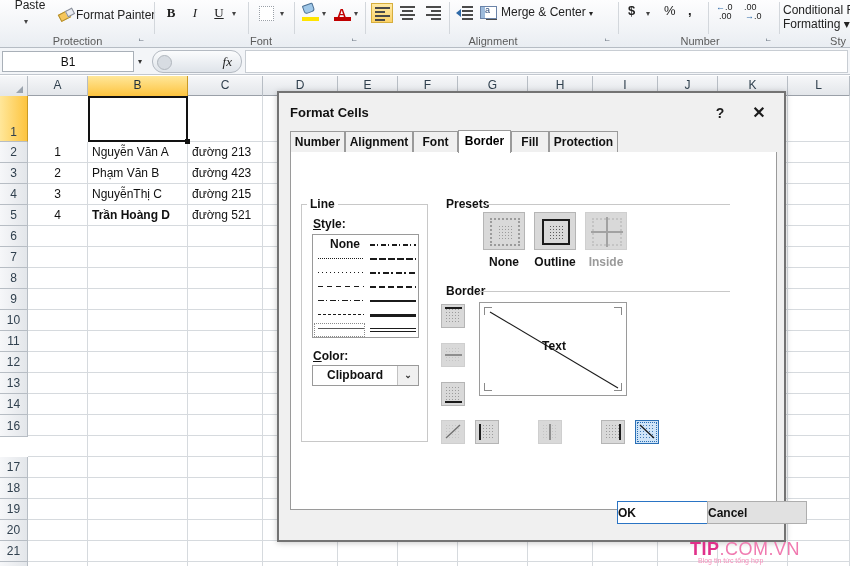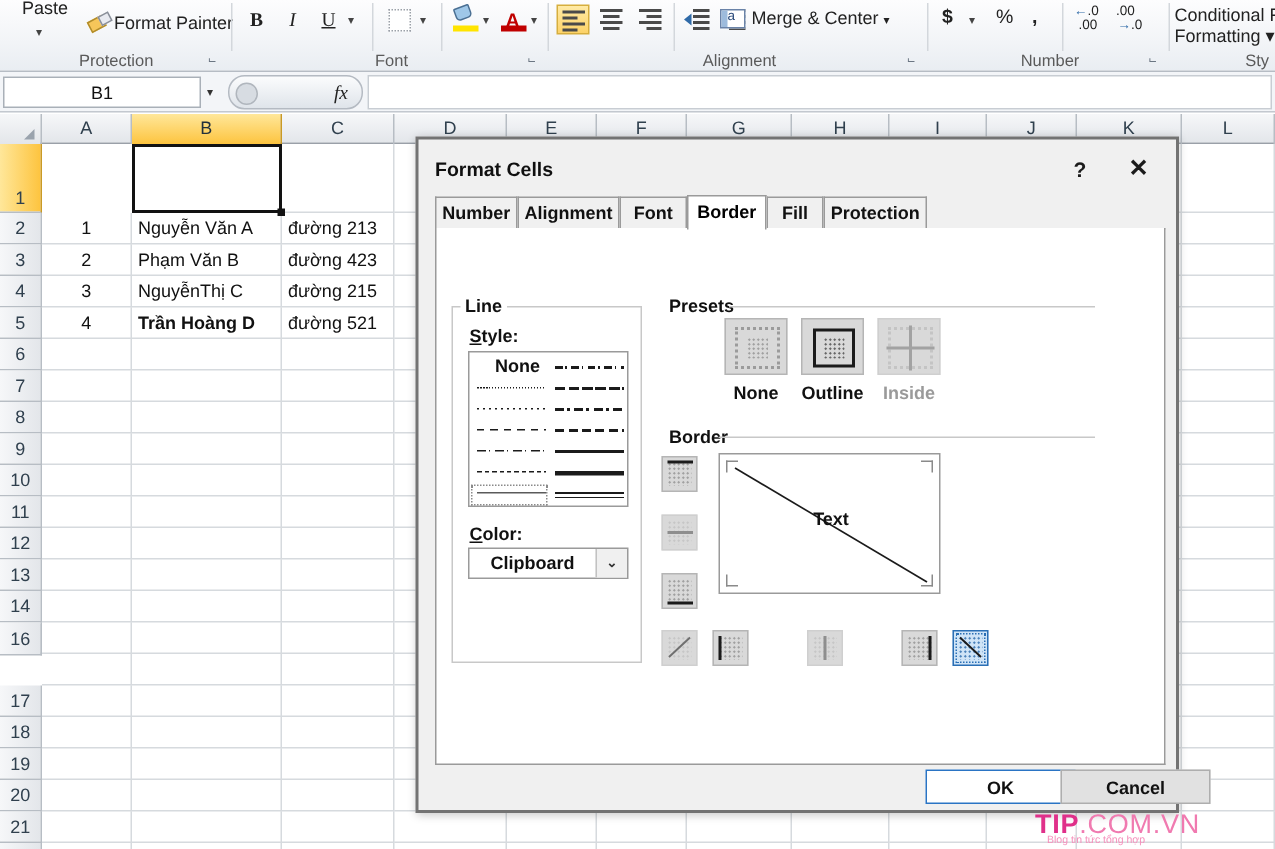--- a/index.html
+++ b/index.html
@@ -307,22 +307,22 @@
   }
   .bline { position:absolute; background:#1b1b1b; }
   .bline.faint { background:#8e8e8e; }
 
   #desc {
     position:absolute; left:10px; top:303px; width:462px;
     font-size:12px; color:#111; line-height:16px;
   }
 
   #ok-btn, #cancel-btn {
-    position:absolute; top:420px; width:100px; height:23px;
-    font-size:12px; text-align:center; line-height:22px; cursor:default;
+    position:absolute; top:408px; width:100px; height:23px;
+    font-size:12px; text-align:left; line-height:22px; cursor:default;
   }
   #ok-btn { left:338px; background:#ffffff; border:1px solid #2a74c4; color:#111; }
   #cancel-btn { left:428px; background:#e1e1e1; border:1px solid #aeaeae; color:#111; }
 
   
   #wm { position:absolute; left:690px; top:539px; width:160px; height:27px; }
   #wm-main { position:absolute; left:0; top:0; font-size:18px; letter-spacing:0.5px; }
   #wm-tip { color:#e0308a; font-weight:bold; }
   #wm-rest { color:#f07ab0; }
   #wm-sub { position:absolute; left:8px; top:18px; font-size:7px; color:#f58fbb; }

